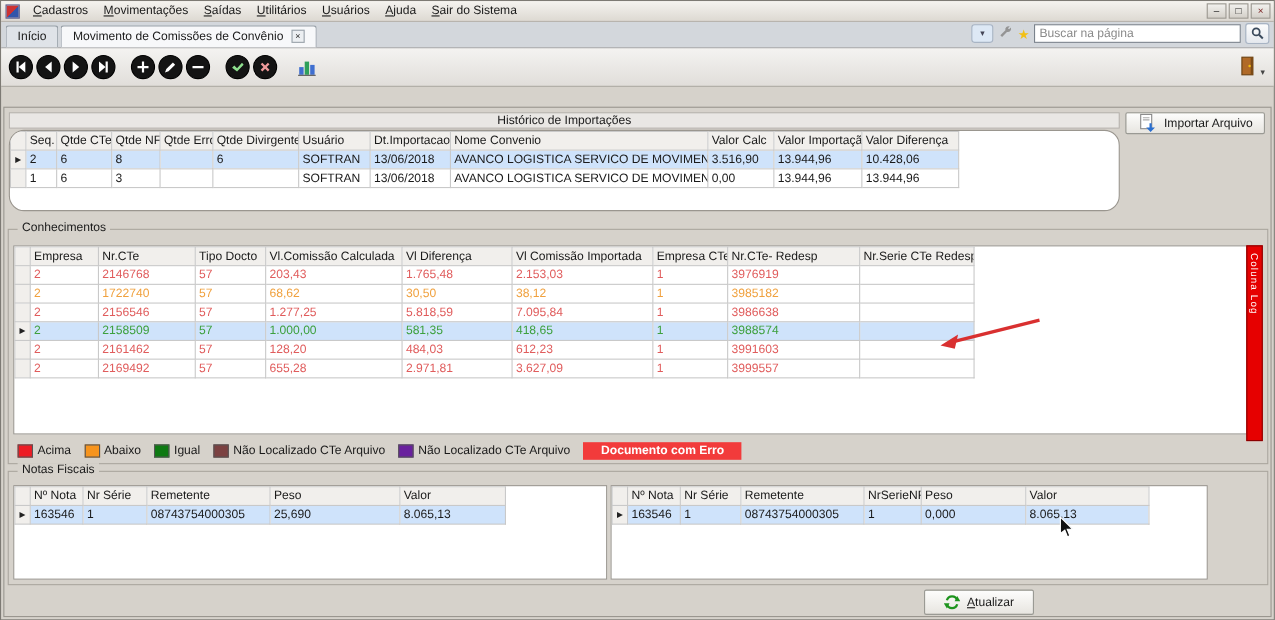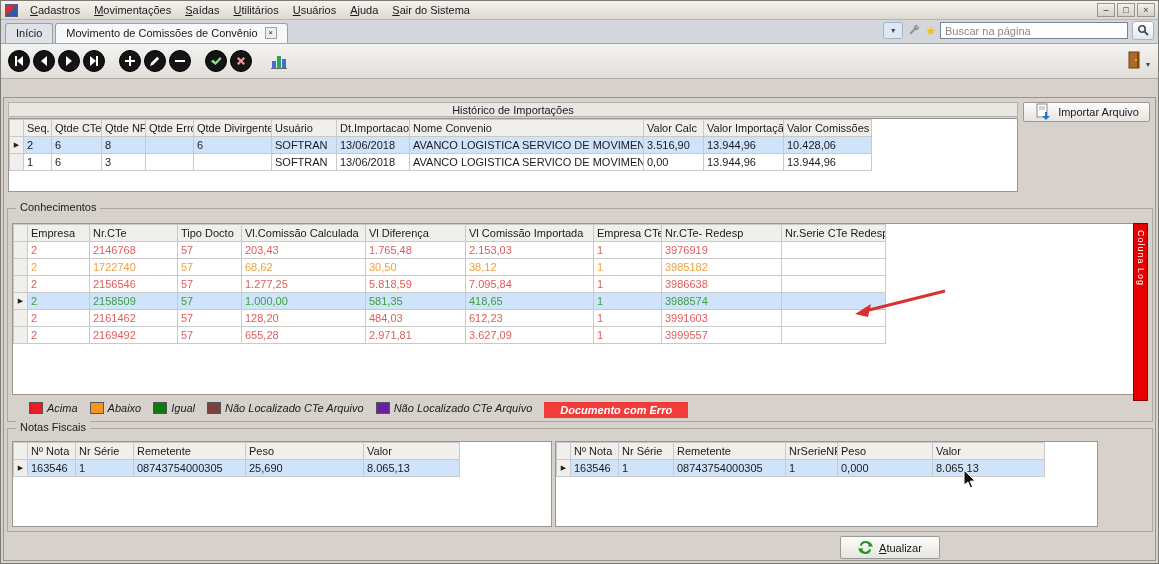--- a/index.html
+++ b/index.html
@@ -48,21 +48,21 @@
   tr.sel td{background:#cfe3fb;}
   .st-acima td{color:#e05c5c;}
   .st-abaixo td{color:#f0a13e;}
   .st-igual td{color:#3da03d;}
   .btn{border:1px solid #9a9a94;border-radius:2px;background:linear-gradient(#fdfdfc,#e7e5e0);display:flex;align-items:center;justify-content:center;gap:6px;}
   .importbtn{position:absolute;left:1019px;top:4px;width:127px;height:20px;}
   .gbox{position:absolute;border:1px solid #aba79f;}
   .glab{position:absolute;top:-8px;left:8px;background:#d6d2cb;padding:0 4px;}
   .colstrip{position:absolute;right:4px;top:14px;width:15px;height:178px;background:#e60000;border:1px solid #8a0000;display:flex;justify-content:center;padding-top:6px;}
   .colstrip span{writing-mode:vertical-rl;color:#fff;font-size:9px;letter-spacing:1px;}
-  .legend{position:absolute;left:21px;bottom:3px;height:16px;display:flex;align-items:flex-start;gap:12px;font-style:italic;}
+  .legend{position:absolute;left:8px;bottom:3px;height:16px;display:flex;align-items:center;gap:12px;}
   .lgit{display:flex;align-items:center;gap:4px;}
   .lgsq{width:14px;height:12px;border:1px solid #555;display:inline-block;}
   .lg0{background:#ed1c24;}.lg1{background:#f7941d;}.lg2{background:#0e7a12;}.lg3{background:#7b4141;}.lg4{background:#69209e;}
   .errbadge{background:#f23b3b;color:#fff;font-weight:bold;padding:2px 16px;}
   .atualizar{position:absolute;left:836px;top:438px;width:100px;height:23px;}
   .atualizar .lbl::first-letter{text-decoration:underline;}
   .annot{position:absolute;pointer-events:none;}
 </style>
 </head>
 <body>
@@ -186,21 +186,21 @@
     <div class="histtitle">Histórico de Importações</div>
     <div class="btn importbtn">
       <svg width="18" height="18" viewBox="0 0 18 18">
           <rect x="3" y="1" width="10" height="13" fill="#fff" stroke="#888"></rect>
           <line x1="5" y1="4" x2="11" y2="4" stroke="#aaa"></line>
           <line x1="5" y1="6" x2="11" y2="6" stroke="#aaa"></line>
           <path d="M11 9v4h-3l4 4 4-4h-3V9z" fill="#2a6fd0"></path>
         </svg>
       <span class="lbl">Importar Arquivo</span>
     </div>
-    <div class="gwrap" style="left:4px;top:20px;width:1010px;height:74px;">
+    <div class="gwrap" style="left:4px;top:20px;width:1010px;height:74px;border-radius:14px;">
       <table class="grid" style="width:862px;">
         <colgroup>
             <col style="width:14px">
             <col style="width:28px">
             <col style="width:50px">
             <col style="width:44px">
             <col style="width:48px">
             <col style="width:78px">
             <col style="width:65px">
             <col style="width:73px">
@@ -215,21 +215,21 @@
           <th>Seq.</th>
           <th>Qtde CTe</th>
           <th>Qtde NF</th>
           <th>Qtde Erro</th>
           <th>Qtde Divirgentes</th>
           <th>Usuário</th>
           <th>Dt.Importacao</th>
           <th>Nome Convenio</th>
           <th>Valor Calc</th>
           <th>Valor Importação</th>
-          <th>Valor Comissões</th>
+          <th>Valor Diferença</th>
         </tr>
         <tr class="sel">
           <td class="selc">▶</td>
           <td class="num">2</td>
           <td class="num">6</td>
           <td class="num">8</td>
           <td class="num"></td>
           <td class="num">6</td>
           <td>SOFTRAN</td>
           <td>13/06/2018</td>

